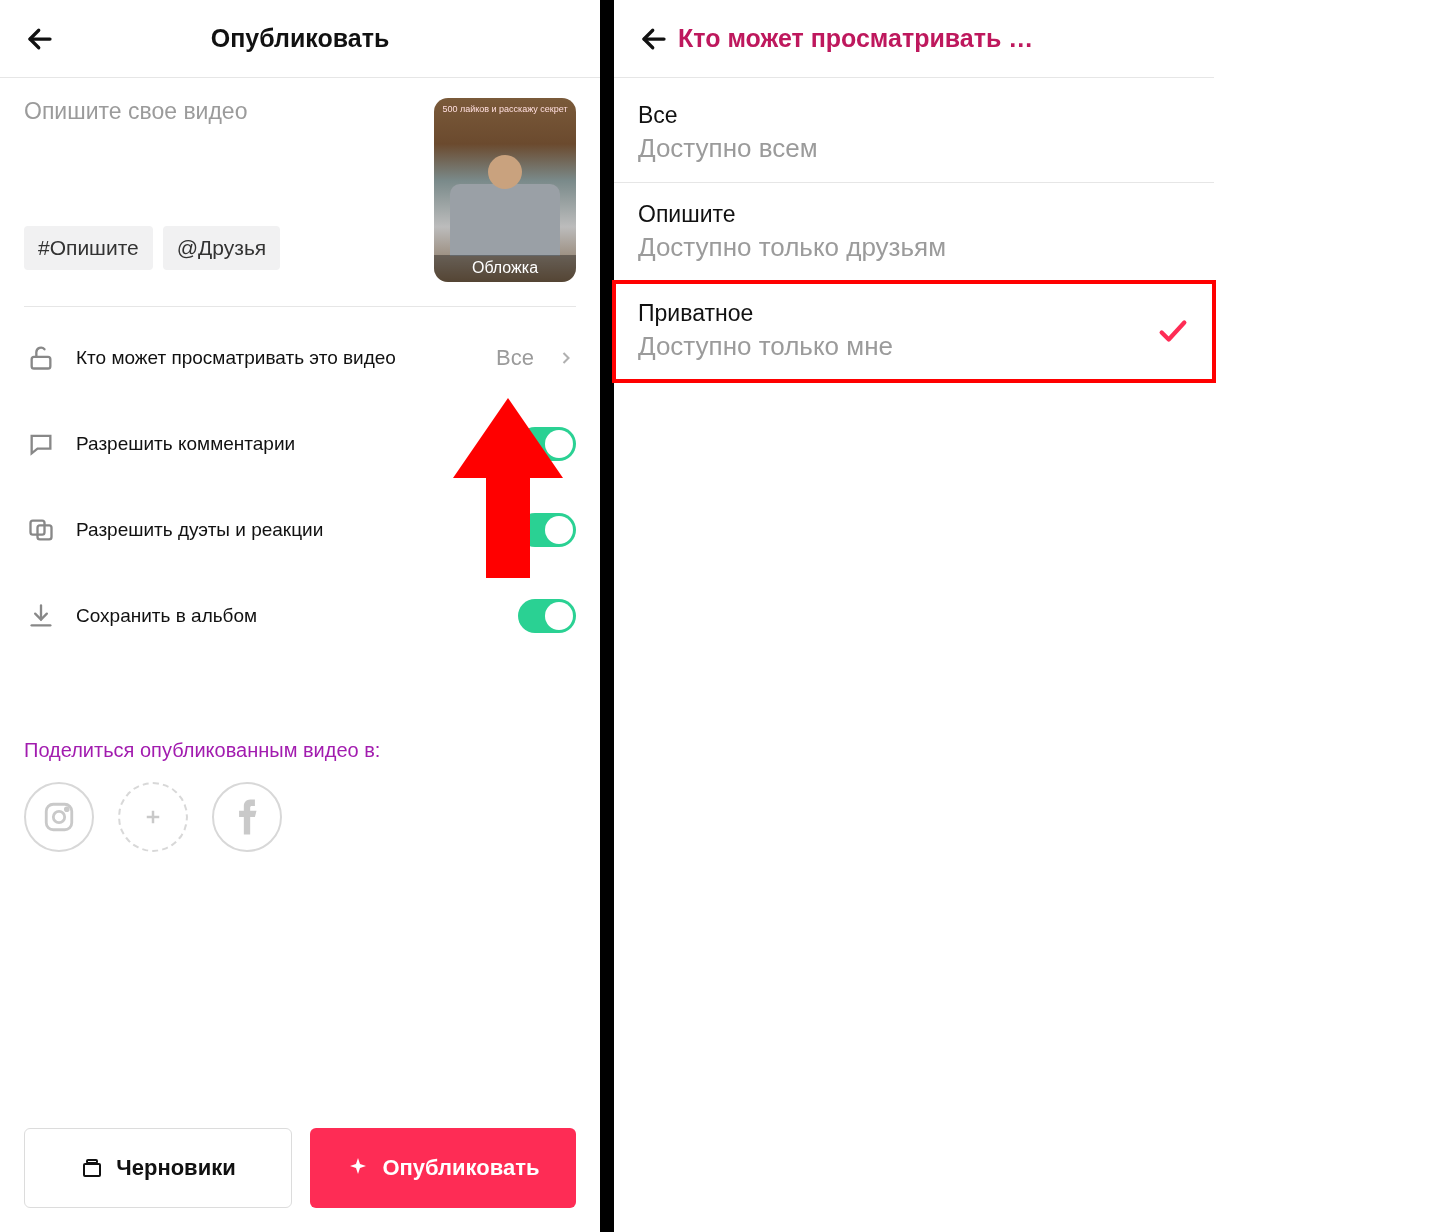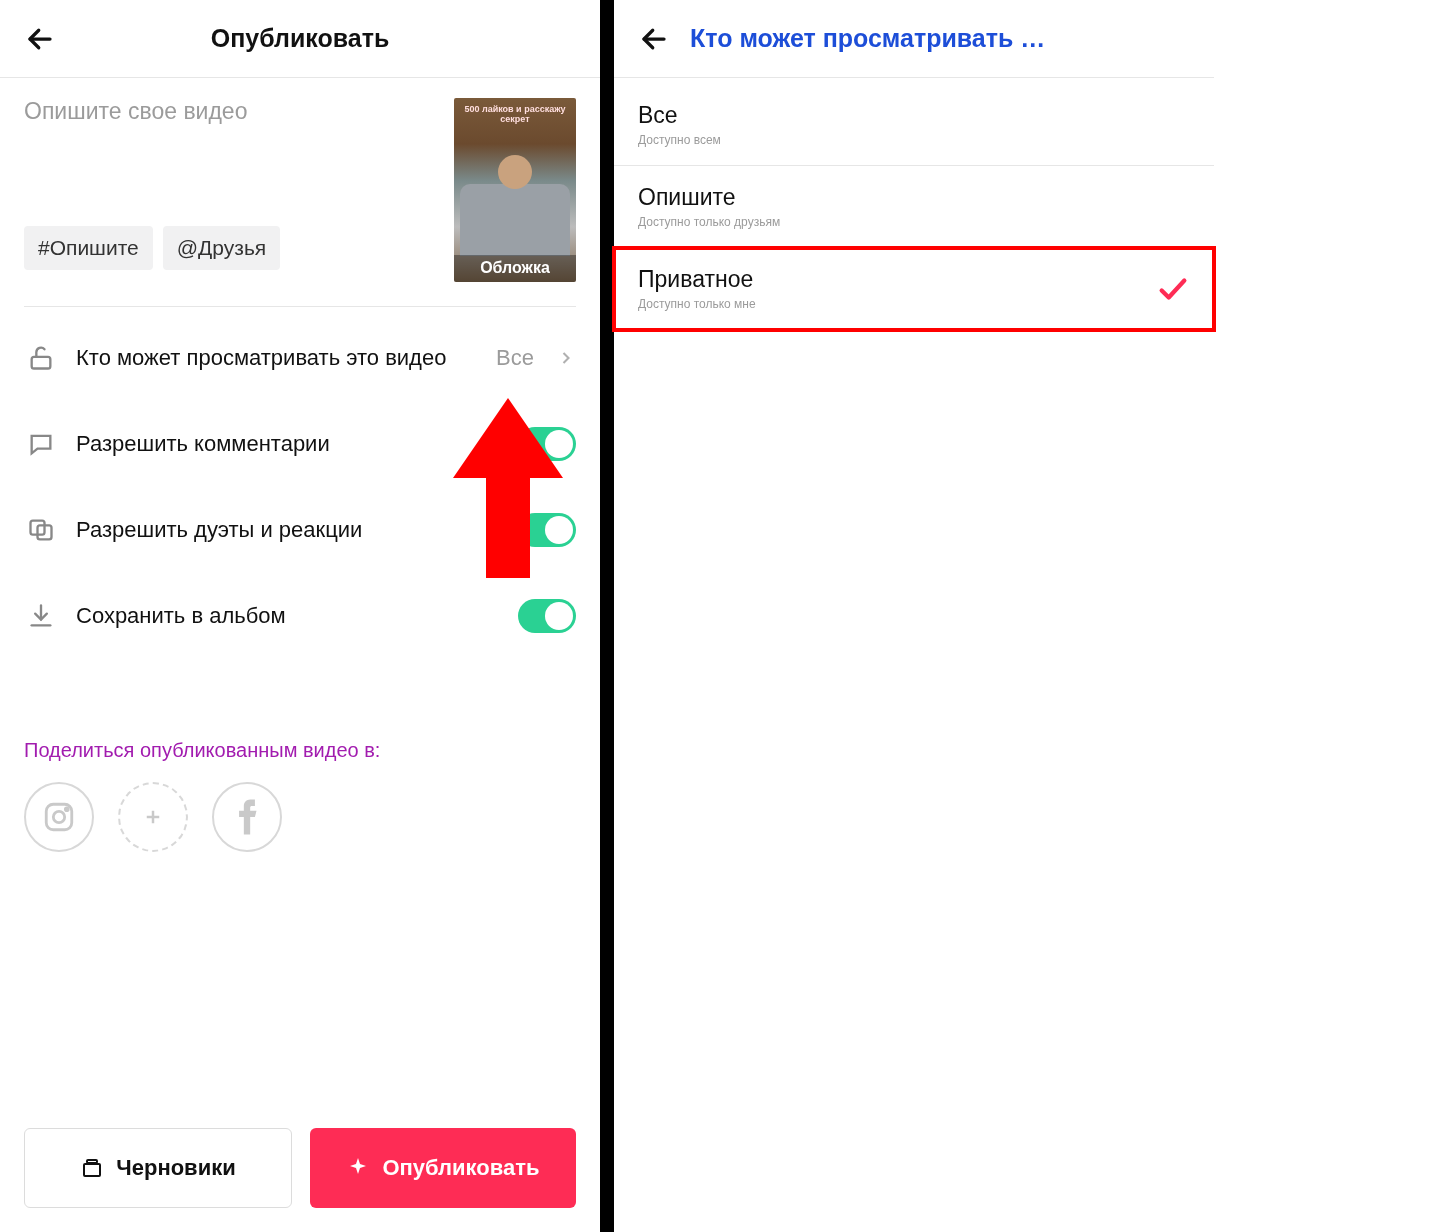--- a/index.html
+++ b/index.html
@@ -46,22 +46,22 @@
     flex: 1;
     text-align: center;
     font-size: 25px;
     font-weight: 700;
     color: #111;
     margin-right: 40px;
   }
   .header-title-left {
     font-size: 25px;
     font-weight: 700;
-    color: #1d4ed8;
-    margin-left: 16px;
+    color: #be185d;
+    margin-left: 4px;
   }
 
   
   .compose {
     padding: 20px 24px 8px 24px;
   }
   .compose-top {
     display: flex;
     gap: 14px;
   }
@@ -81,27 +81,26 @@
     margin-top: 8px;
   }
   .chip {
     background: #f1f1f2;
     color: #333;
     font-size: 21px;
     padding: 10px 14px;
     border-radius: 4px;
   }
   .thumb {
-    width: 122px;
+    width: 142px;
     height: 184px;
     background: linear-gradient(180deg, #7a5a3a 0%, #6b4a2e 25%, #7a8a8a 45%, #bcbcbc 70%, #826a50 100%);
     position: relative;
-    border-radius: 2px;
+    border-radius: 14px;
     overflow: hidden;
-    font-weight: bold;
   }
   .thumb-person {
     position: absolute;
     left: 50%; top: 40%;
     transform: translate(-50%, -50%);
     width: 34px; height: 34px;
     border-radius: 50%;
     background: #c9a27e;
   }
   .thumb-body {
@@ -145,21 +144,21 @@
     min-height: 86px;
     gap: 18px;
   }
   .row-icon {
     width: 34px; height: 34px;
     display: flex; align-items: center; justify-content: center;
     flex-shrink: 0;
   }
   .row-label {
     flex: 1;
-    font-size: 22px;
+    font-size: 19px;
     color: #111;
     line-height: 1.25;
   }
   .row-value {
     font-size: 22px;
     color: #9b9b9b;
     margin-right: 4px;
   }
   .chevron { color: #b0b0b0; }
   .toggle {
@@ -244,21 +243,21 @@
     align-items: center;
     position: relative;
   }
   .opt-text { flex: 1; }
   .opt-title {
     font-size: 23px;
     color: #111;
     margin-bottom: 4px;
   }
   .opt-sub {
-    font-size: 12px;
+    font-size: 26px;
     color: #9b9b9b;
   }
   .opt.highlight {
     outline: 4px solid #ff0000;
     outline-offset: -2px;
   }
   .check {
     color: #fe2c55;
   }
 </style>

